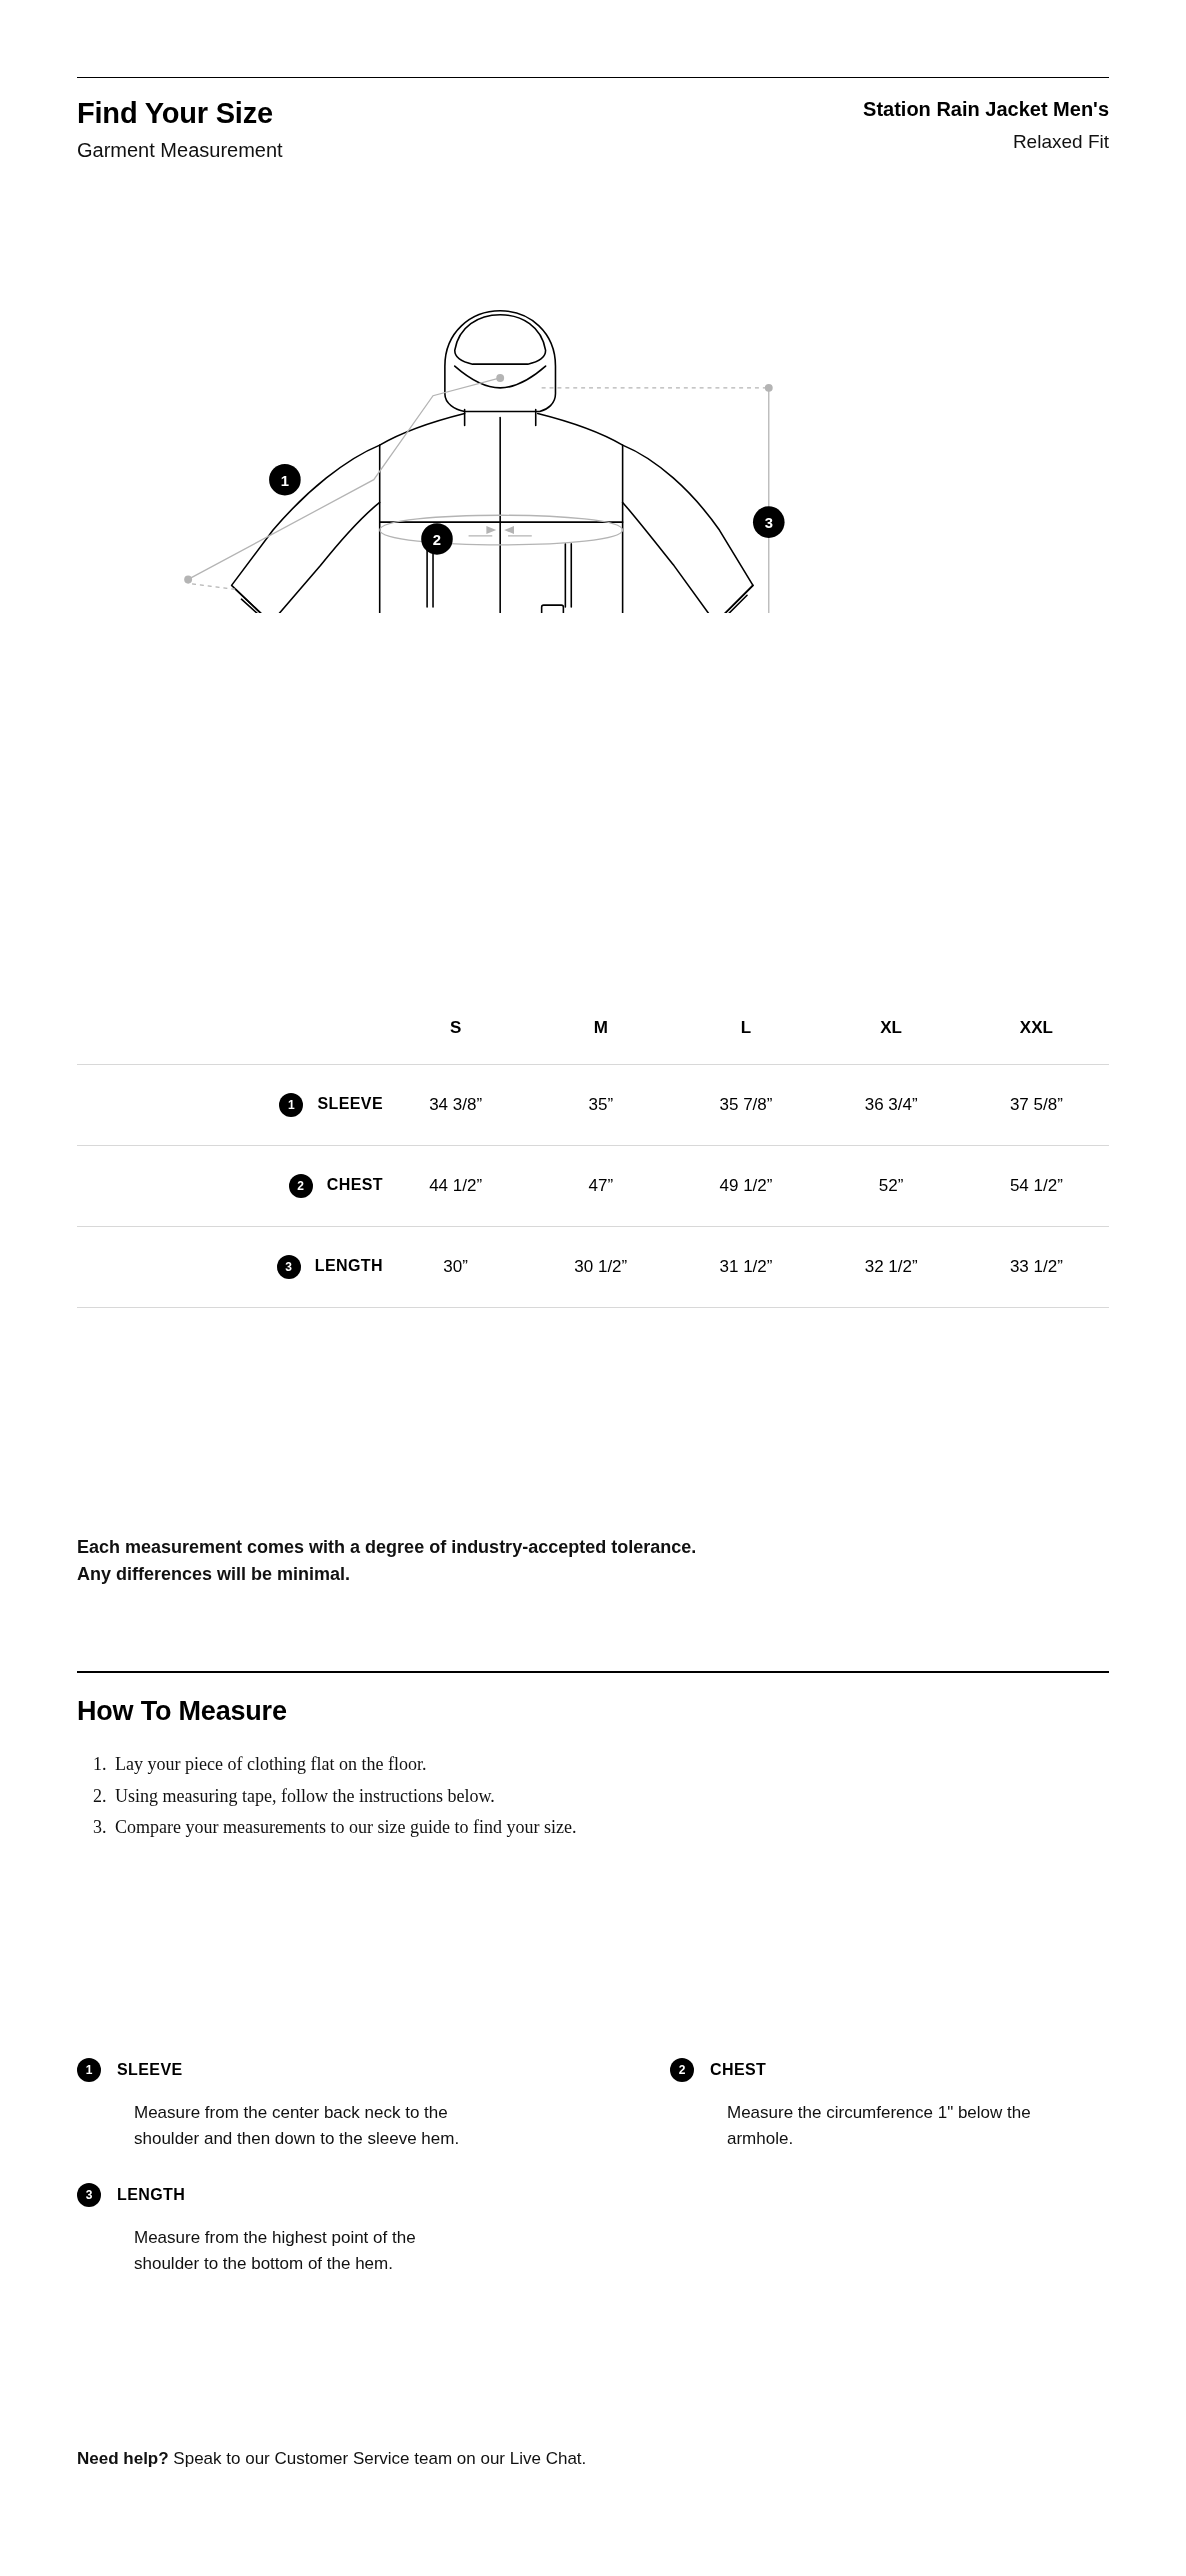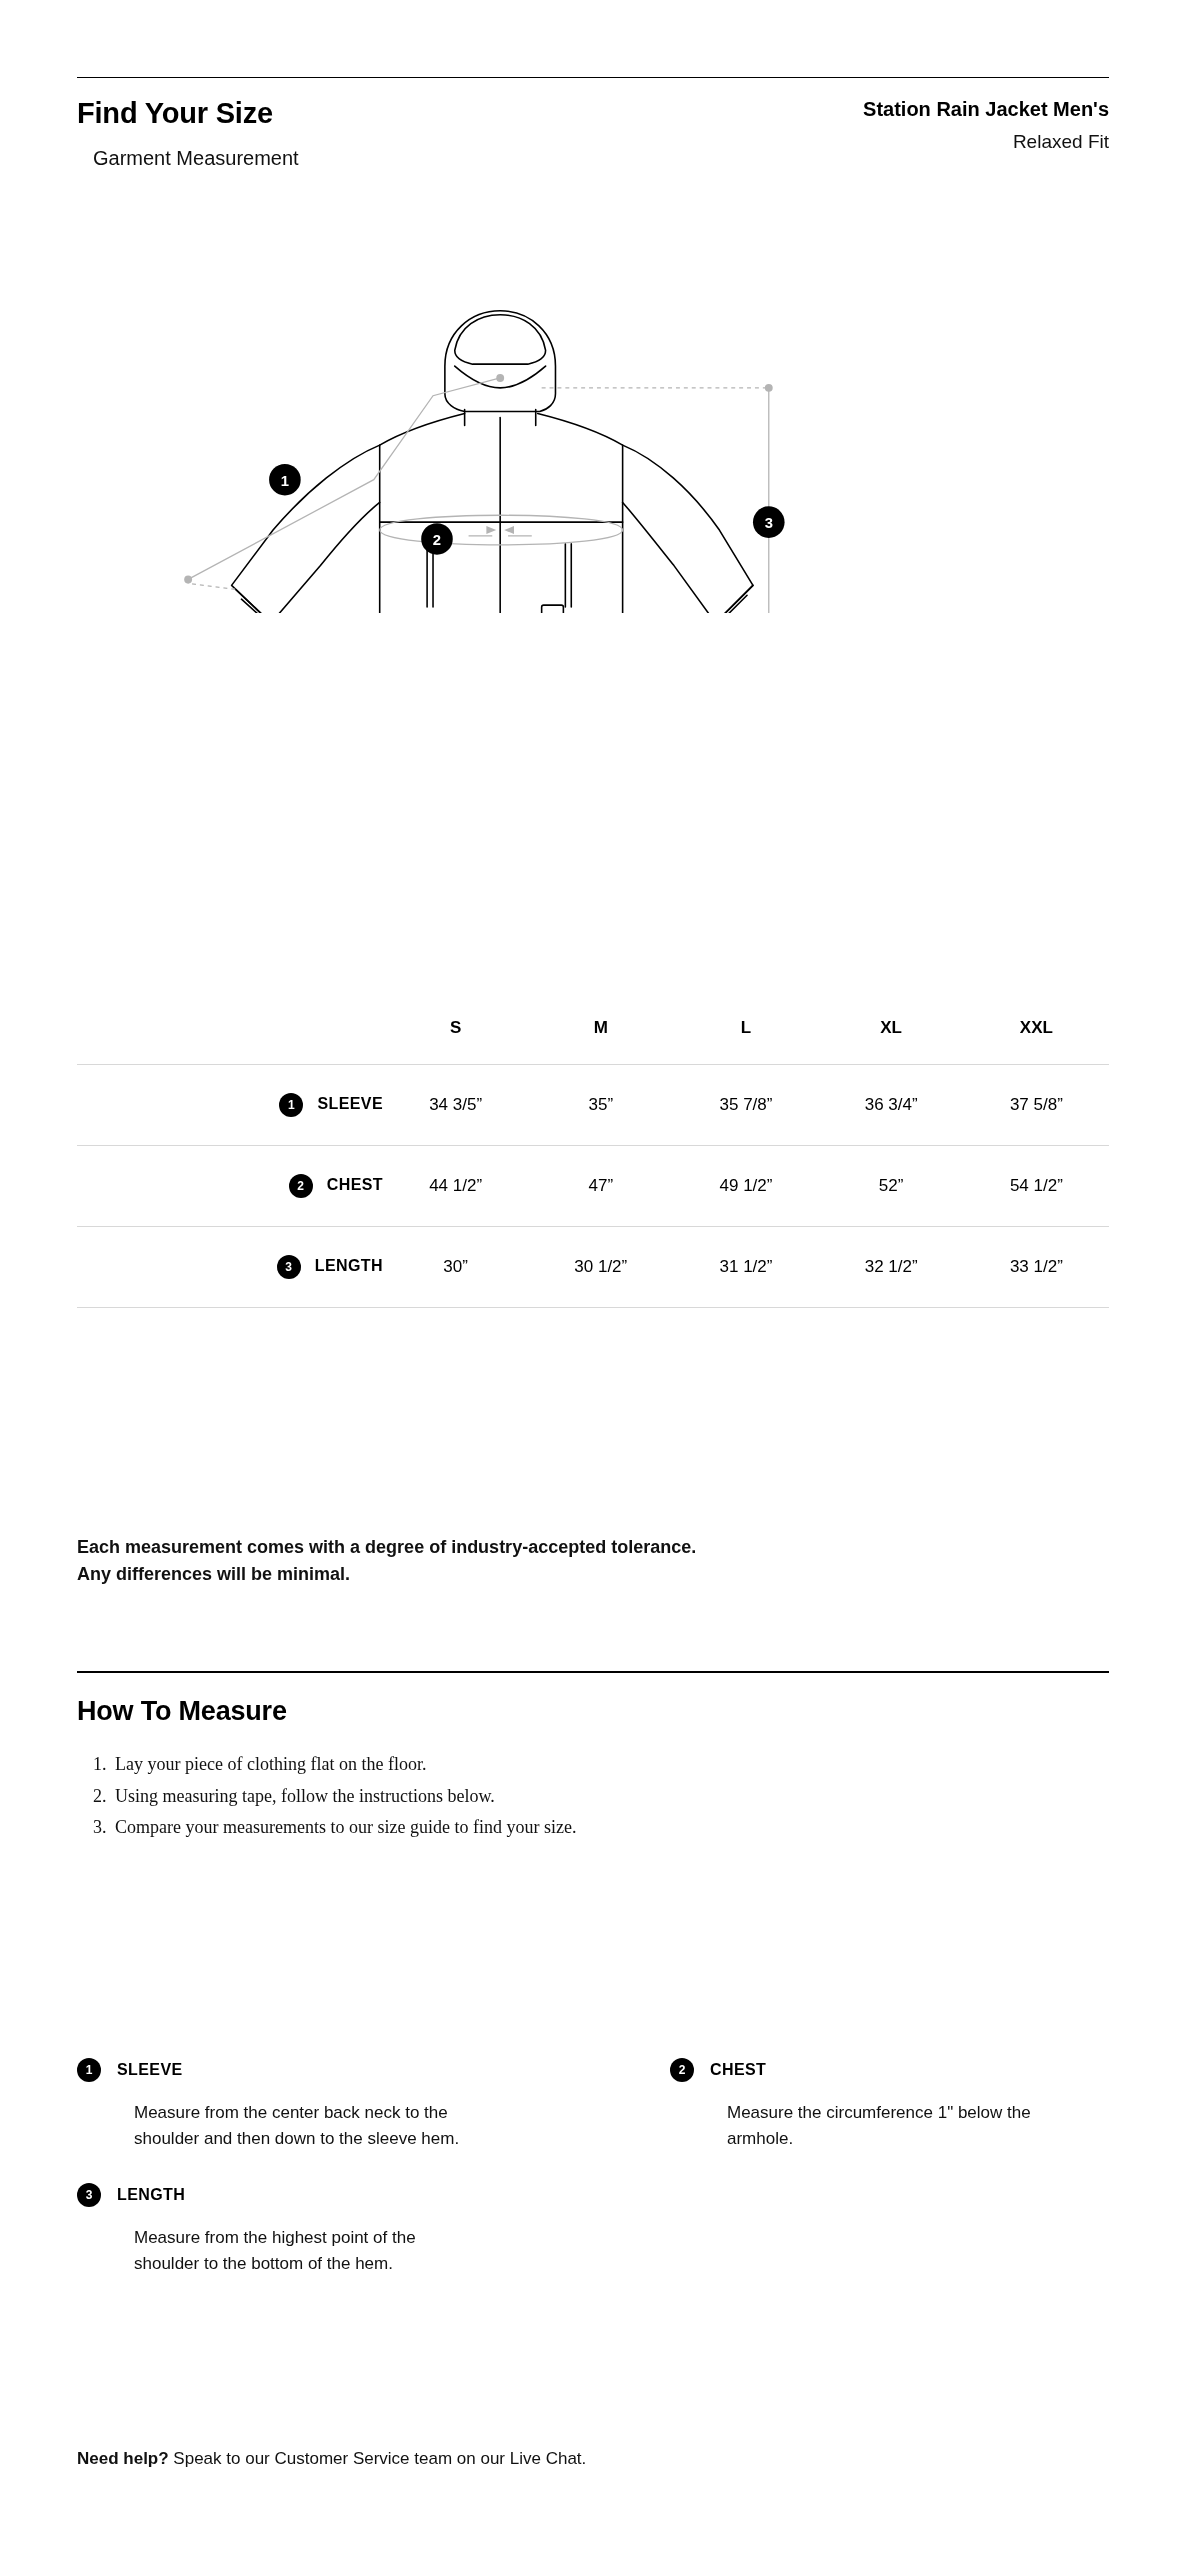--- a/index.html
+++ b/index.html
@@ -45,21 +45,21 @@
     font-size: 29px;
     font-weight: bold;
     letter-spacing: -0.2px;
     line-height: 1.15;
     margin: 0 0 8px 0;
   }
   .header-left .subtitle {
     font-size: 20px;
     font-weight: normal;
     line-height: 1.2;
-    margin: 16px;
+    margin: 0;
     color: #111;
     text-align: right;
   }
   .header-right {
     text-align: right;
   }
   .header-right .product {
     font-size: 20px;
     font-weight: bold;
     line-height: 1.2;
@@ -321,21 +321,21 @@
         <th>L</th>
         <th>XL</th>
         <th>XXL</th>
       </tr>
     </thead>
     <tbody>
       <tr>
         <td class="rowlabel">
           <span class="badge">1</span><span>SLEEVE</span>
         </td>
-        <td>34 3/5”</td>
+        <td>34 3/8”</td>
         <td>35”</td>
         <td>35 7/8”</td>
         <td>36 3/4”</td>
         <td>37 5/8”</td>
       </tr>
       <tr>
         <td class="rowlabel">
           <span class="badge">2</span><span>CHEST</span>
         </td>
         <td>44 1/2”</td>

